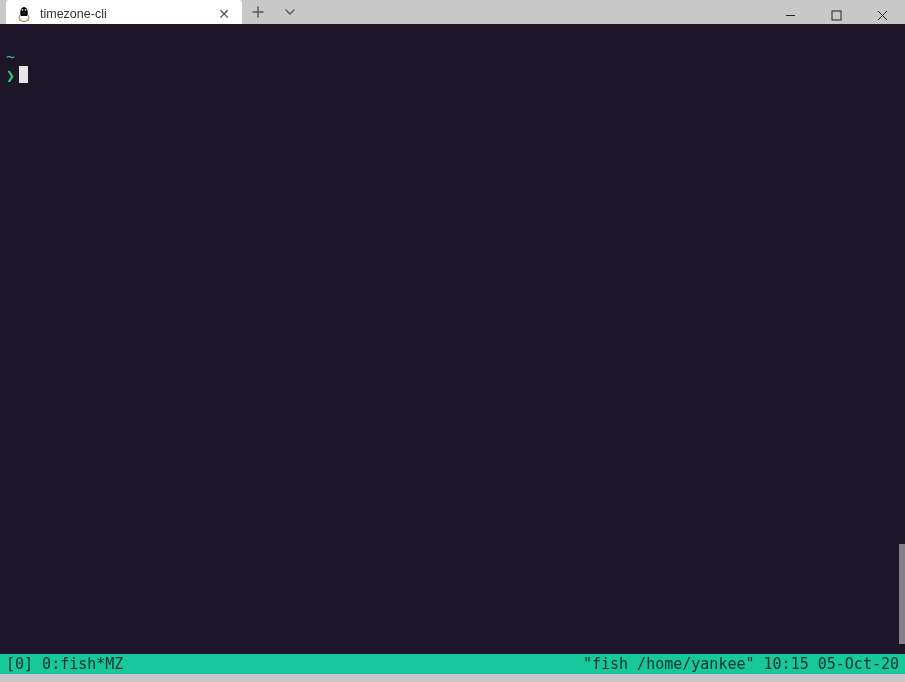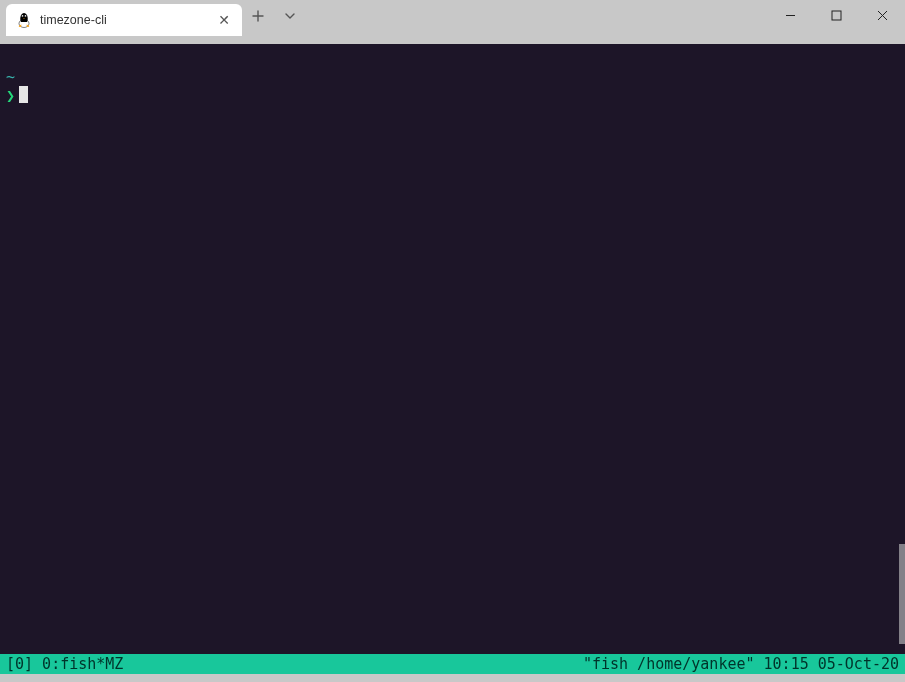--- a/index.html
+++ b/index.html
@@ -1,24 +1,24 @@
 <!DOCTYPE html>
 <html><head>
   <meta charset="utf-8">
   <style>
     * { margin: 0; padding: 0; box-sizing: border-box; }
     html, body { width: 905px; height: 682px; overflow: hidden; font-family: "Segoe UI", Arial, sans-serif; }
     body { display: flex; flex-direction: column; background: #c0c0c0; }
 
     
     .titlebar {
-      height: 44px;
+      height: 24px;
       background: #c8c8c8;
       display: flex;
-      align-items: flex-start;
+      align-items: center;
       padding-left: 6px;
       position: relative;
     }
     .tab {
       background: #ffffff;
       height: 32px;
       width: 236px;
       border-radius: 6px 6px 0 0;
       display: flex;
       align-items: center;

